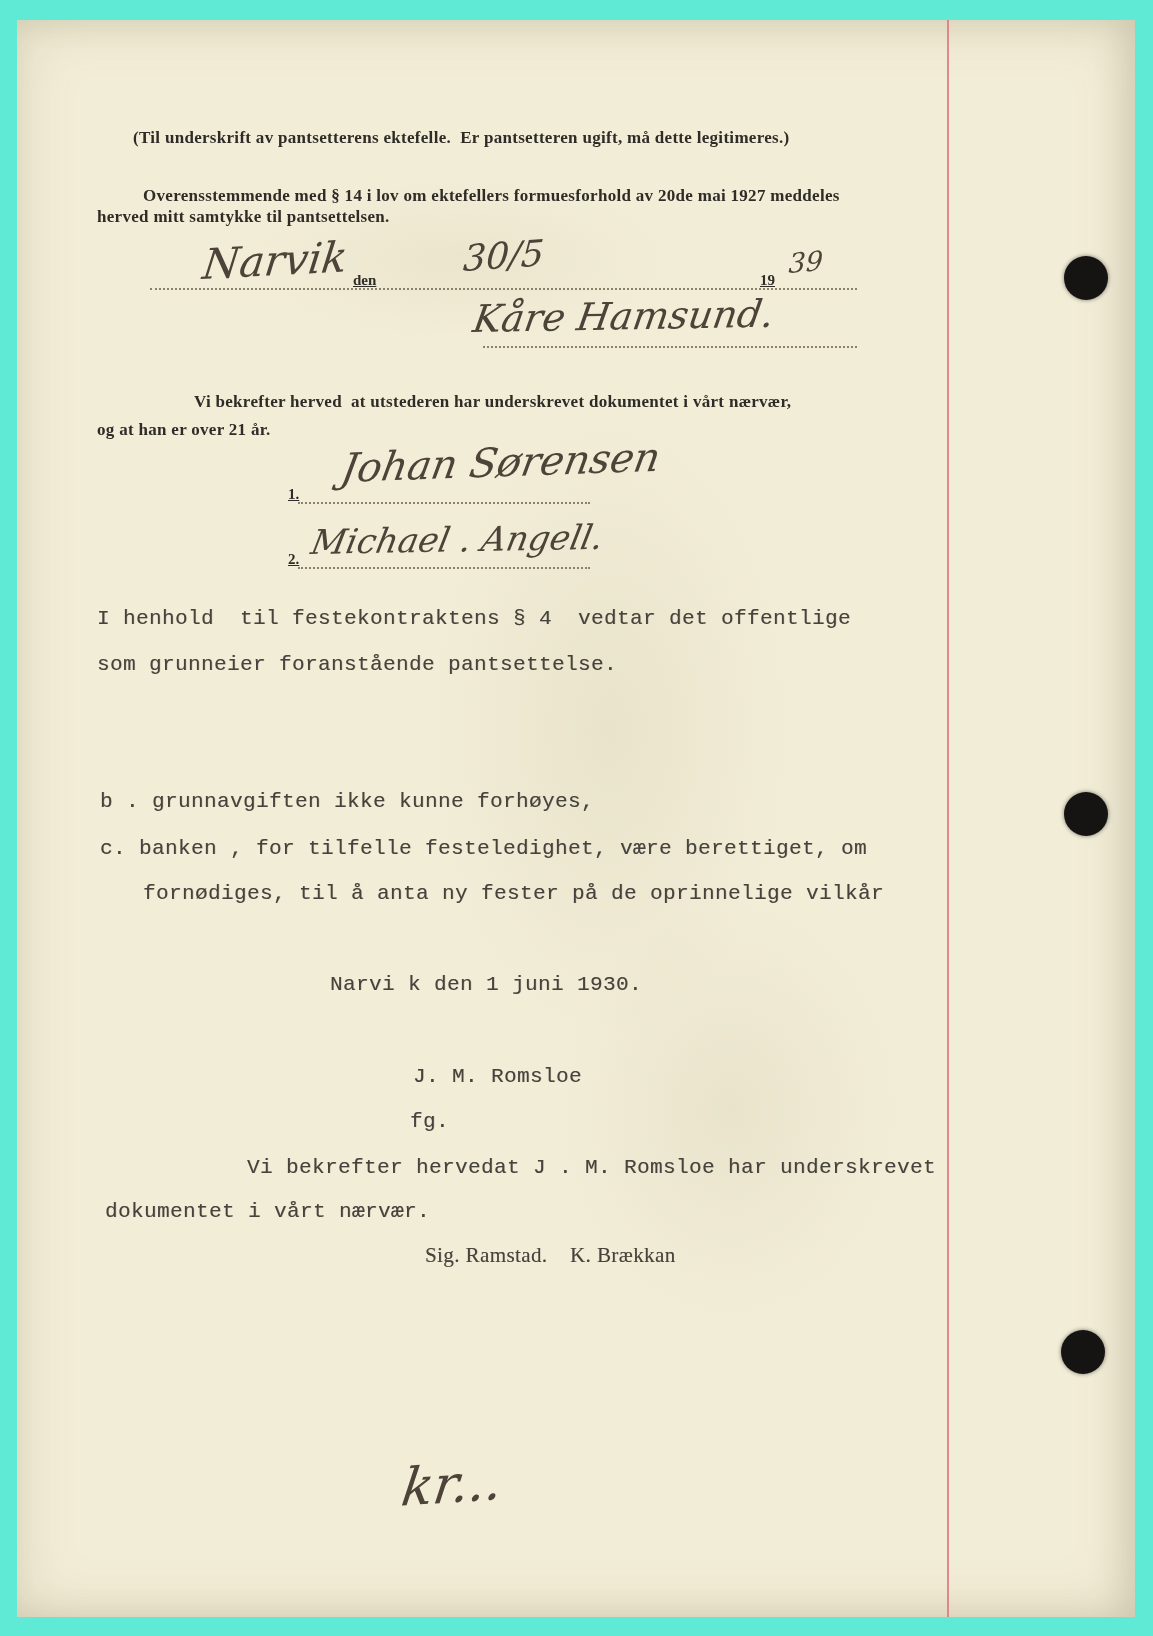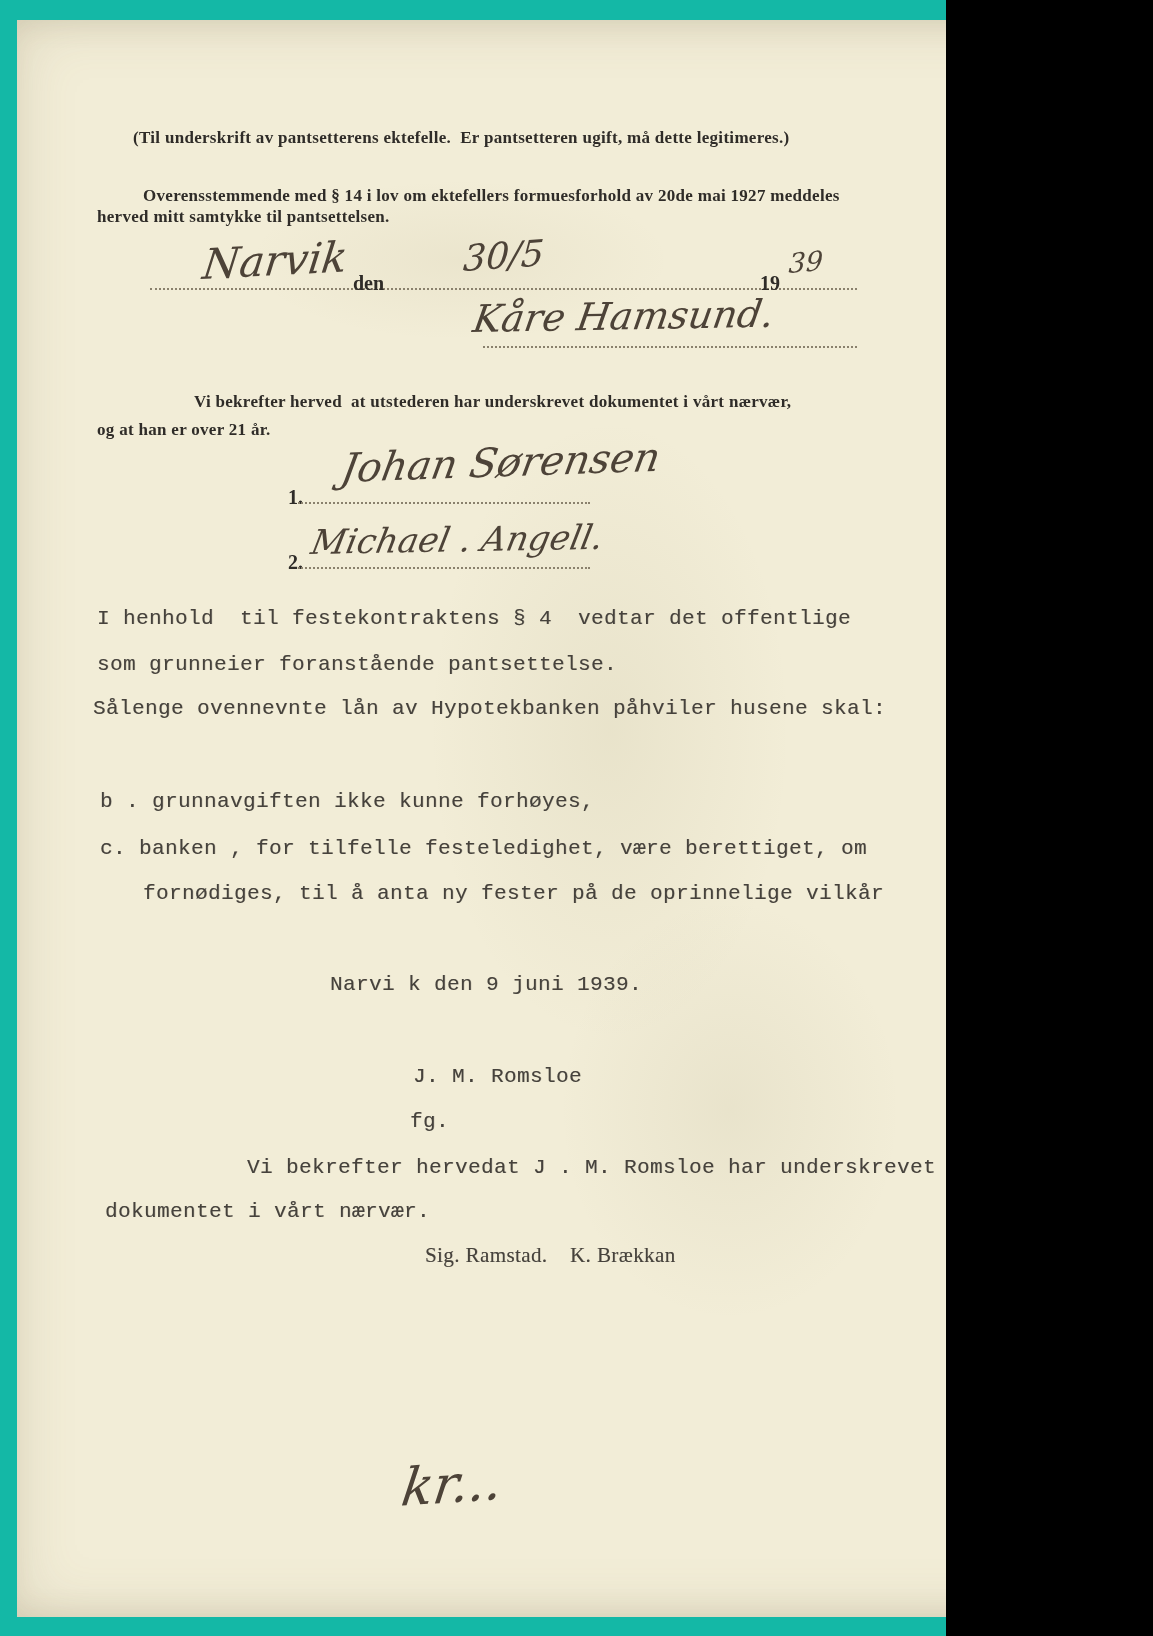--- a/index.html
+++ b/index.html
@@ -1,25 +1,25 @@
 <!DOCTYPE html>
 <html><head>
 <meta charset="utf-8">
 <style>
   html,body{margin:0;padding:0;background:#000;}
-  .stage{position:relative;width:918px;height:1636px;background:#14b8a6;overflow:hidden;
-         font-family:"Liberation Serif", serif;padding-left:28px;}
+  .stage{position:relative;width:1153px;height:1636px;background:#5eead4;overflow:hidden;
+         font-family:"Liberation Serif", serif;}
   .paper{position:absolute;left:17px;top:20px;width:1118px;height:1597px;
          background:#f2edd7;
          box-shadow:inset 0 0 60px rgba(120,105,70,0.18), inset -12px 0 30px rgba(110,95,60,0.15);}
   .margin-line{position:absolute;left:947px;top:20px;width:2px;height:1597px;background:#e2767e;opacity:.85;}
   .hole{position:absolute;width:44px;height:44px;border-radius:50%;background:#161412;box-shadow:0 0 4px rgba(0,0,0,.5);}
   .print{position:absolute;color:#2f2c28;font-family:"Liberation Serif", serif;font-weight:600;white-space:pre;}
   .print-sm{font-size:17px;letter-spacing:.3px;}
-  .print-xs{font-size:20px;}
+  .print-xs{font-size:15px;text-decoration:underline;}
   .typed{position:absolute;color:#46423c;font-family:"Liberation Mono","DejaVu Sans Mono",monospace;
          font-size:21px;letter-spacing:.4px;white-space:pre;
          text-shadow:.4px .4px 0 rgba(70,64,56,.35);}
   .hand{position:absolute;color:#4d4338;font-family:"DejaVu Serif", serif;font-style:italic;
         white-space:pre;transform-origin:left bottom;}
   .dotted{position:absolute;height:0;border-bottom:2px dotted #8a816d;}
   .ghost{position:absolute;border-radius:50%;pointer-events:none;}
   .g1{left:430px;top:420px;width:360px;height:620px;background:radial-gradient(closest-side,rgba(150,140,95,.10),rgba(150,140,95,0));}
   .g2{left:560px;top:900px;width:340px;height:420px;background:radial-gradient(closest-side,rgba(140,130,90,.09),rgba(140,130,90,0));}
   .g3{left:250px;top:180px;width:420px;height:160px;background:radial-gradient(closest-side,rgba(150,135,90,.08),rgba(150,135,90,0));}
@@ -62,25 +62,24 @@
   <div class="print print-xs" style="left:288px;top:486px;">1.</div>
   <div class="dotted" style="left:298px;top:502px;width:292px;"></div>
   <div class="hand" style="left:338px;top:445px;font-size:40px;transform:rotate(-2deg) skewX(-12deg);">Johan Sørensen</div>
 
   <div class="print print-xs" style="left:288px;top:551px;">2.</div>
   <div class="dotted" style="left:298px;top:567px;width:292px;"></div>
   <div class="hand" style="left:308px;top:522px;font-size:34px;transform:rotate(-1deg) skewX(-12deg);">Michael . Angell.</div>
 
   <div class="typed" style="left:97px;top:607px;">I henhold  til festekontraktens § 4  vedtar det offentlige</div>
   <div class="typed" style="left:97px;top:653px;">som grunneier foranstående pantsettelse.</div>
-  <div class="typed" style="left:93px;top:697px;">Sålenge ovennevnte lån av Hypotekbanken påhviler husene skal:</div>
   <div class="typed" style="left:100px;top:790px;">b . grunnavgiften ikke kunne forhøyes,</div>
   <div class="typed" style="left:100px;top:837px;">c. banken , for tilfelle festeledighet, være berettiget, om</div>
   <div class="typed" style="left:143px;top:882px;">fornødiges, til å anta ny fester på de oprinnelige vilkår</div>
-  <div class="typed" style="left:330px;top:973px;">Narvi k den 9 juni 1939.</div>
+  <div class="typed" style="left:330px;top:973px;">Narvi k den 1 juni 1930.</div>
   <div class="typed" style="left:413px;top:1065px;">J. M. Romsloe</div>
   <div class="typed" style="left:410px;top:1110px;">fg.</div>
   <div class="typed" style="left:247px;top:1156px;">Vi bekrefter hervedat J . M. Romsloe har underskrevet</div>
   <div class="typed" style="left:105px;top:1200px;">dokumentet i vårt nærvær.</div>
   <div class="typed" style="left:425px;top:1243px;font-family:Liberation Serif, serif;">Sig. Ramstad.    K. Brækkan</div>
 
   <div class="hand" style="left:398px;top:1458px;font-size:52px;transform:rotate(-4deg) skewX(-12deg);">kr...</div>
 
 </div>
 

